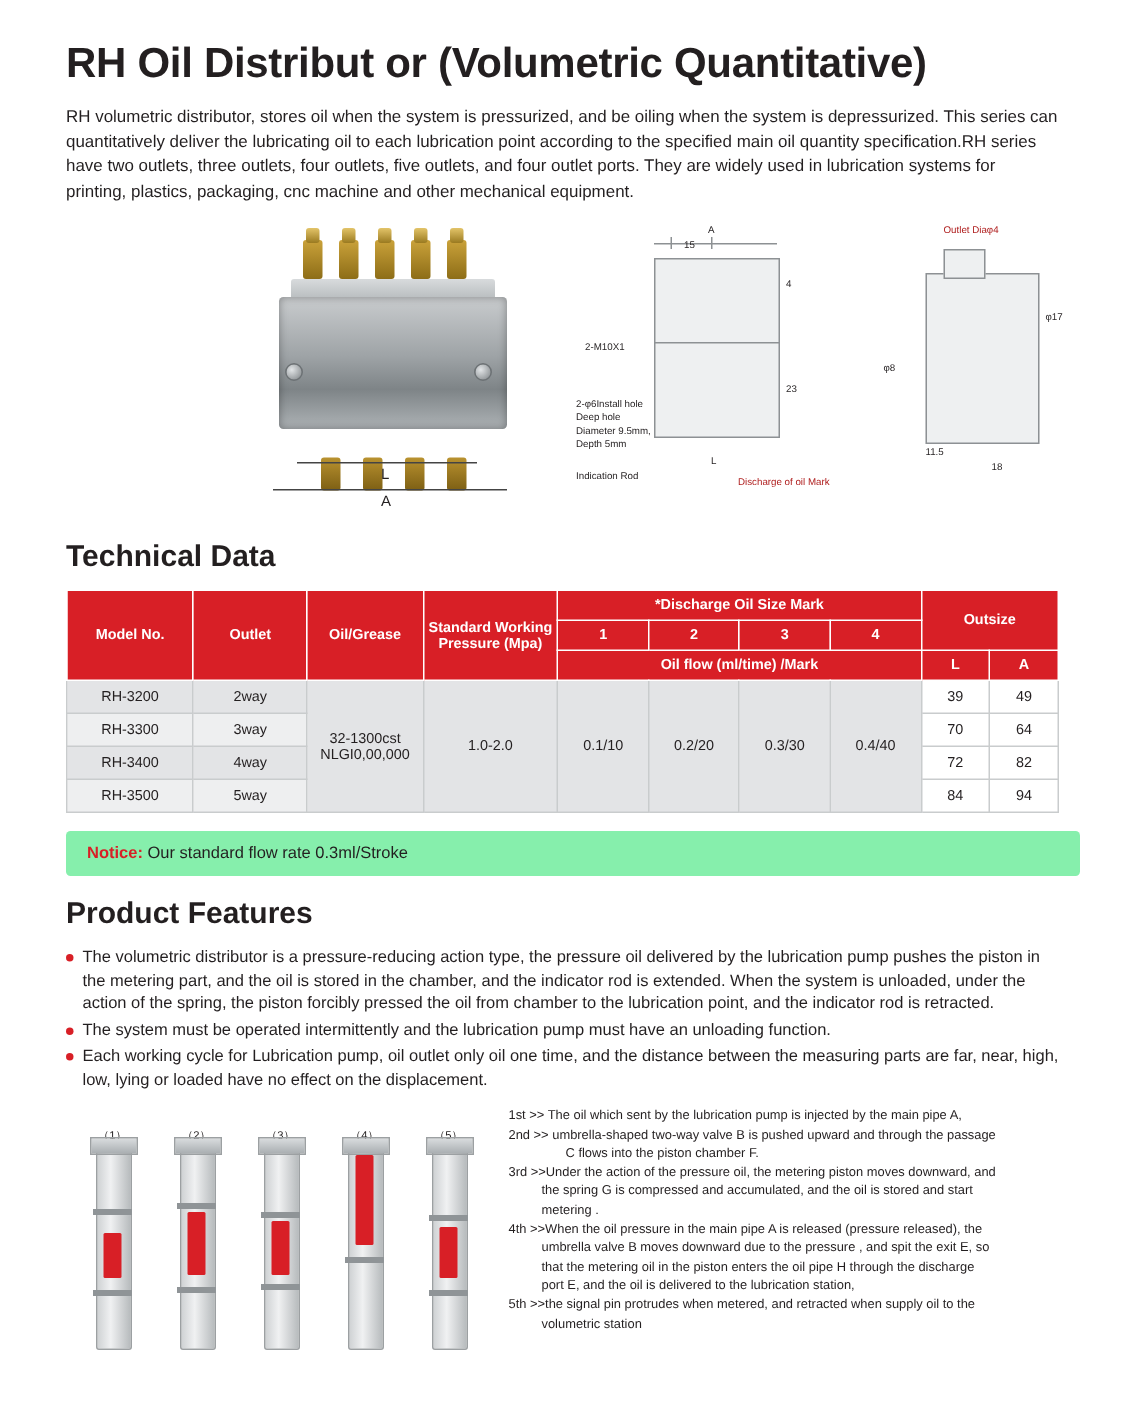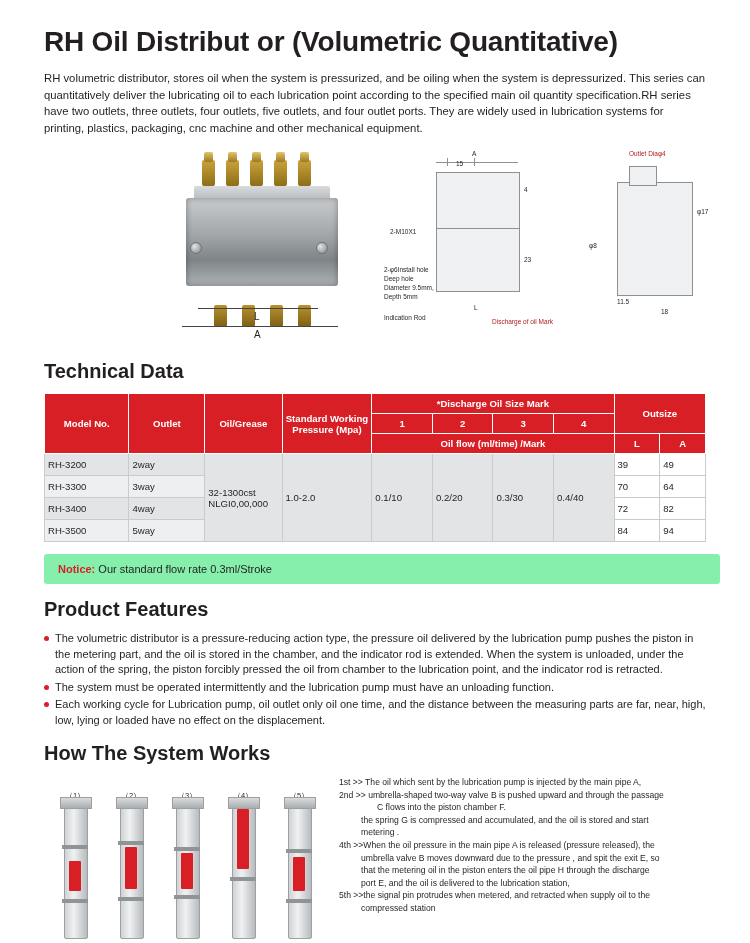--- a/index.html
+++ b/index.html
@@ -92,21 +92,21 @@
   
   table.tech{
     width:662px;border-collapse:collapse;font-size:9.6px;
     border:1px solid #b01f24;
   }
   table.tech th{
     background:#d81f26;color:#ffffff;font-weight:bold;text-align:center;
     border:1px solid #ffffff;padding:4px 2px;line-height:11px;
   }
   table.tech td{
-    border:1px solid #c9cccd;padding:5px 3px;color:#231f20;
+    border:1px solid #c9cccd;text-align:center;padding:5px 3px;color:#231f20;
     background:#e9eaeb;
   }
   table.tech tr:nth-child(odd) td{background:#eeeff0;}
   table.tech tr:nth-child(even) td{background:#e3e4e6;}
   td.white{background:#ffffff !important;}
   .notice{
     width:648px;margin-top:12px;background:#86efac;border-radius:3px;
     padding:9px 14px;font-size:11px;color:#231f20;
   }
   .notice b{color:#d81f26;font-weight:bold;}
@@ -273,21 +273,20 @@
     <span>Our standard flow rate  0.3ml/Stroke</span>
   </div>
 
   <h2 class="section">Product Features</h2>
   <ul class="features">
     <li>The volumetric distributor is a pressure-reducing action type, the pressure oil delivered by the lubrication pump pushes the piston in the metering part, and the oil is stored in the chamber, and the indicator rod is extended. When the system is unloaded, under the action of the spring, the piston forcibly pressed the oil from  chamber to the lubrication point, and the indicator rod is retracted.</li>
     <li>The system must be operated intermittently and the lubrication pump must have an unloading function.</li>
     <li>Each working cycle for Lubrication pump, oil outlet only oil one time, and the distance between the measuring parts are far, near, high, low, lying or loaded have no effect on the displacement.</li>
   </ul>
 
-  <h2 class="section">How The System Works</h2>
 
   <div class="hiw">
     <div class="stages">
 
       <div class="stage" style="left:0px;">
         <div class="stagecap">（1）</div>
         <div class="sbody"></div>
             <div class="scap"></div>
         <div class="sred" style="top:70px;height:30px;"></div>
         <div class="sring" style="top:54px;"></div>
@@ -327,25 +326,26 @@
         <div class="sred" style="top:66px;height:34px;"></div>
         <div class="sring" style="top:58px;"></div>
         <div class="sring" style="top:108px;"></div>
       </div>
     </div>
 
     <div class="steps">
       <p>1st &gt;&gt;  The oil which sent by the lubrication pump is injected by the main pipe A,</p>
       <p>2nd &gt;&gt; umbrella-shaped two-way valve B is pushed upward and  through the passage</p>
       <p class="ind2">C flows into the piston chamber F.</p>
+      <p>3rd &gt;&gt;Under the action of the pressure oil, the metering piston moves downward, and</p>
       <p class="ind">the spring G is compressed and accumulated, and the oil is stored and start</p>
       <p class="ind">metering .</p>
       <p>4th &gt;&gt;When the oil pressure in the main pipe A is released (pressure released), the</p>
       <p class="ind">umbrella valve B moves downward due to the pressure , and spit the exit E, so</p>
       <p class="ind">that the metering oil in the piston enters the oil pipe H through the discharge</p>
       <p class="ind">port E, and the oil is delivered to the lubrication station,</p>
       <p>5th &gt;&gt;the signal pin protrudes when metered, and retracted when supply oil to the</p>
-      <p class="ind">compressed station</p>
+      <p class="ind">volumetric station</p>
     </div>
   </div>
 
  </div>
 </div>
 
 </body></html>

